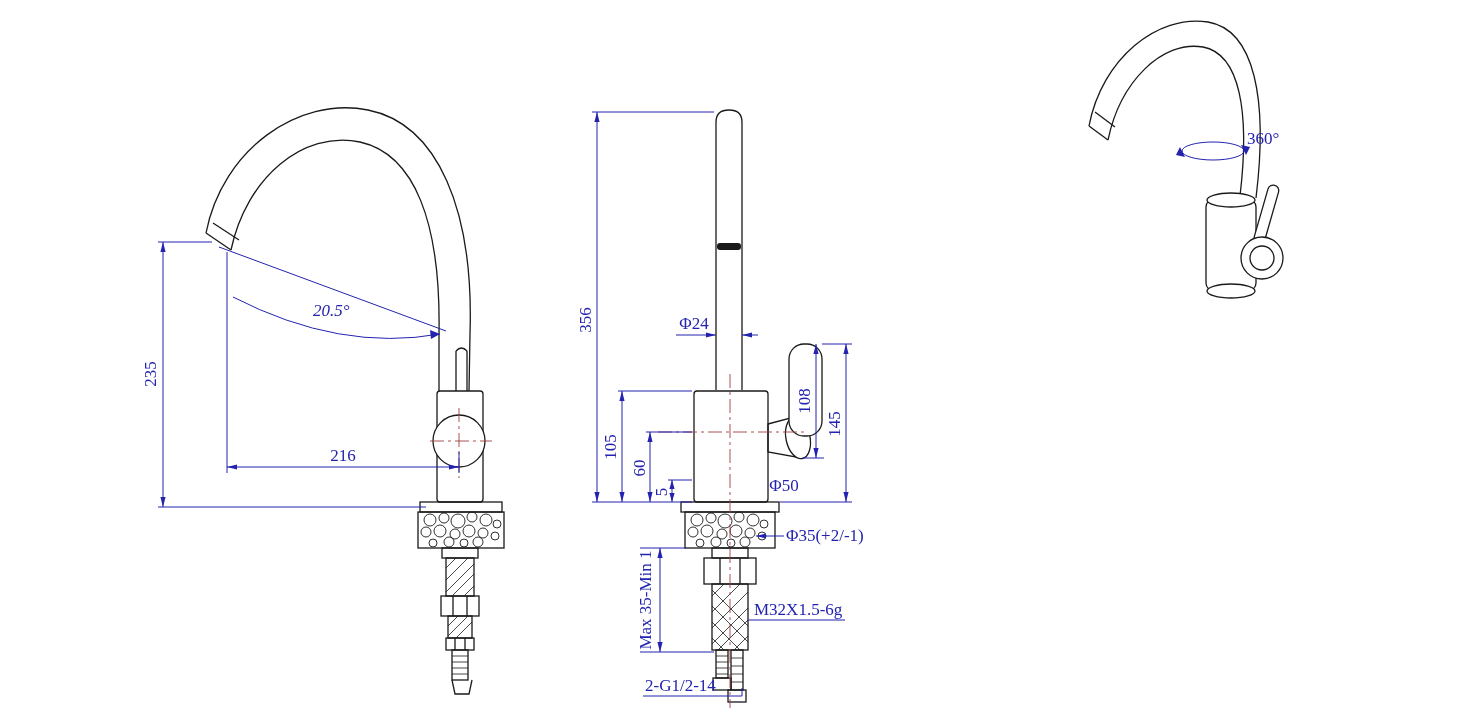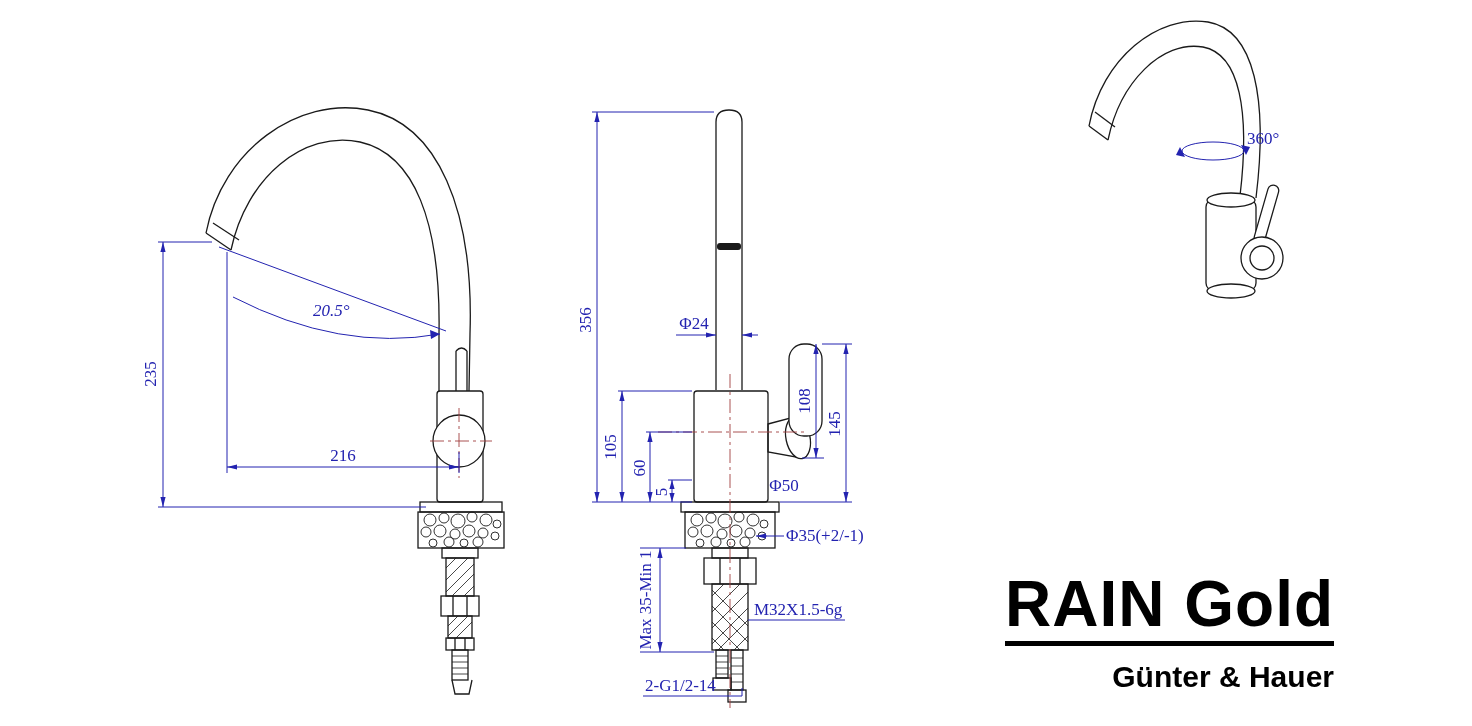--- a/index.html
+++ b/index.html
@@ -280,17 +280,13 @@
     <ellipse cx="1213" cy="151" rx="31" ry="9"></ellipse>
   </g>
   <g fill="#2323b0" stroke="none">
     <polygon points="1246,155 1241,145 1250,147"></polygon>
     <polygon points="1180,147 1185,157 1176,155"></polygon>
   </g>
   <text class="dim-text" x="1247" y="144" fill="#2323b0">360°</text>
 
 </svg>
 
-  <div class="brand-block">
-    <div class="brand-product">RAIN Gold</div>
-    <div class="brand-company">Günter &amp; Hauer</div>
-  </div>
 </div>
 
 </body></html>

